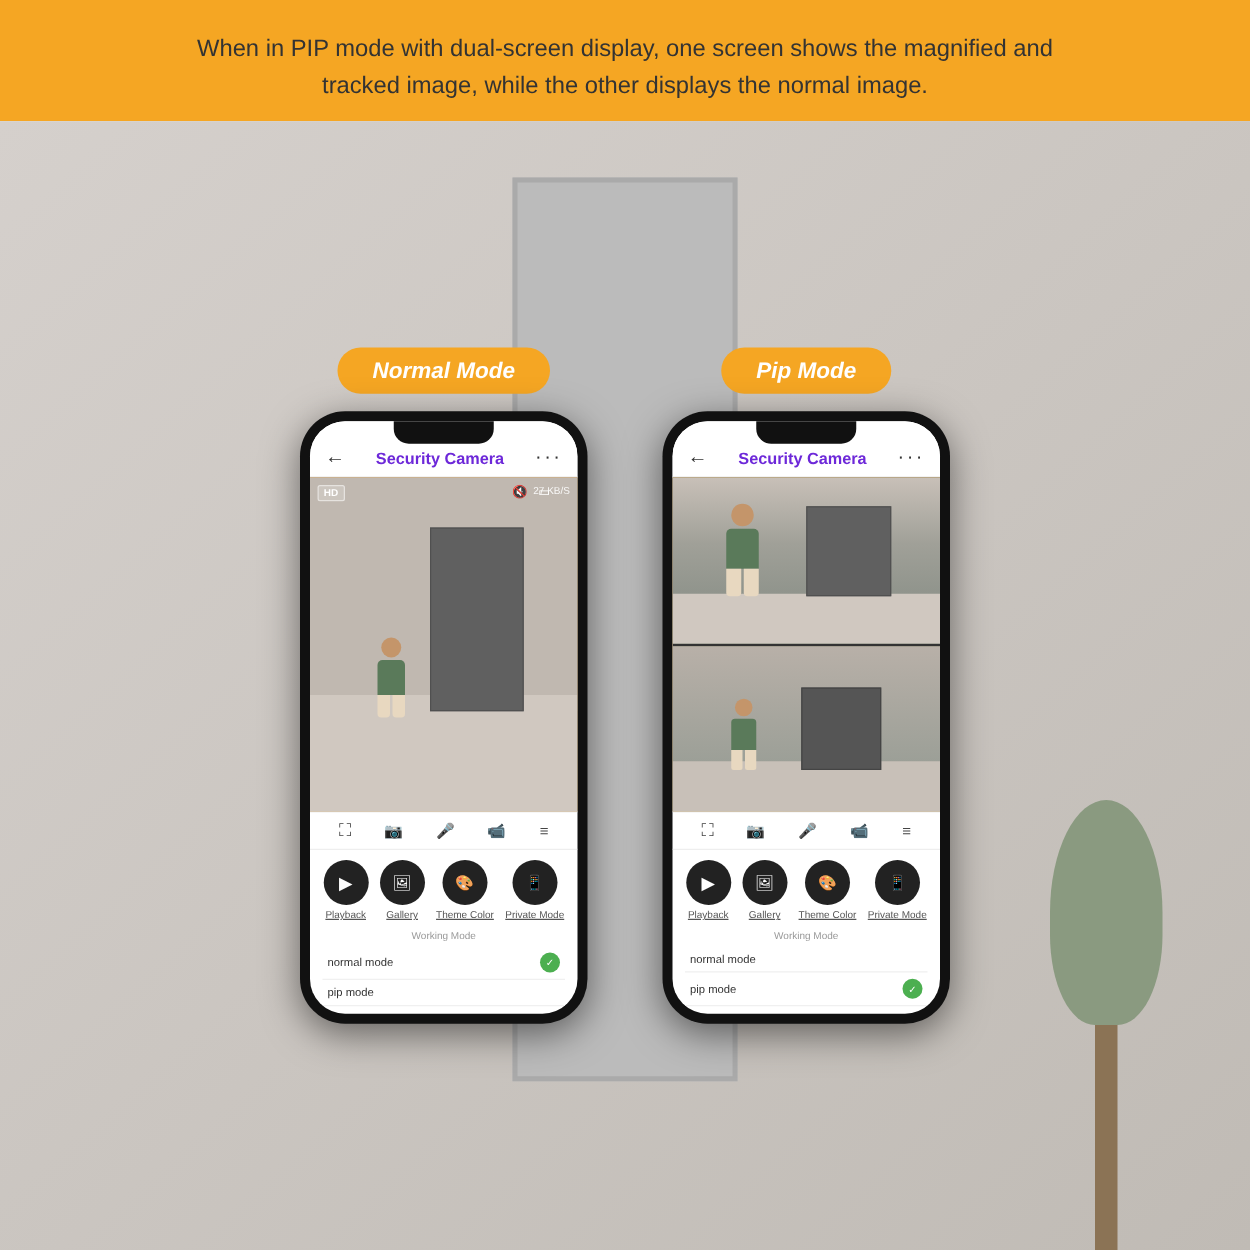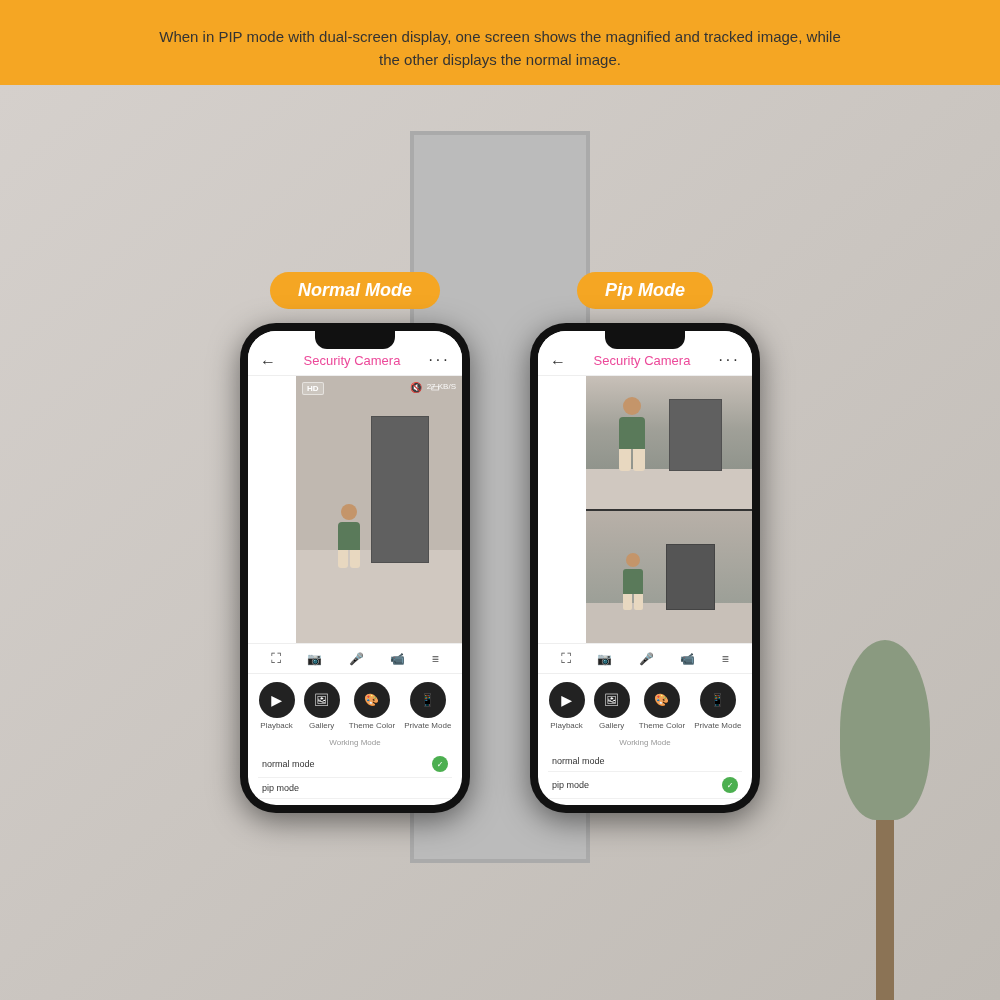--- a/index.html
+++ b/index.html
@@ -28,21 +28,21 @@
     .header-title {
       font-size: 42px;
       font-weight: 900;
       color: white;
       text-transform: uppercase;
       letter-spacing: 1px;
       line-height: 1.1;
       text-shadow: 1px 1px 2px rgba(0,0,0,0.2);
     }
     .header-subtitle {
-      font-size: 15px;
+      font-size: 19px;
       color: #333;
       margin-top: 8px;
       line-height: 1.5;
       max-width: 700px;
       margin-left: auto;
       margin-right: auto;
     }
 
     
     .content-section {
@@ -120,37 +120,36 @@
       background: white;
     }
 
     .app-back-icon {
       font-size: 16px;
       color: #333;
     }
 
     .app-title {
       font-size: 13px;
-      font-weight: 400;
-      color: #ec4899;
+      font-weight: 700;
+      color: #6d28d9;
     }
 
     .app-more-icon {
       font-size: 16px;
       color: #333;
       letter-spacing: 2px;
     }
 
     
     .camera-view {
       flex: 1;
       position: relative;
       background: #a16207;
       overflow: hidden;
-      margin-left: 48px;
     }
 
     
     .pip-view {
       width: 100%;
       height: 100%;
       display: flex;
       flex-direction: column;
     }
 
@@ -254,20 +253,21 @@
       align-items: center;
       justify-content: center;
       font-size: 14px;
       color: white;
     }
 
     .action-btn-label {
       font-size: 8px;
       color: #555;
       text-align: center;
+      text-decoration: underline;
     }
 
     
     .working-mode-section {
       padding: 4px 10px 6px;
       font-size: 8px;
     }
 
     .working-mode-title {
       color: #999;

